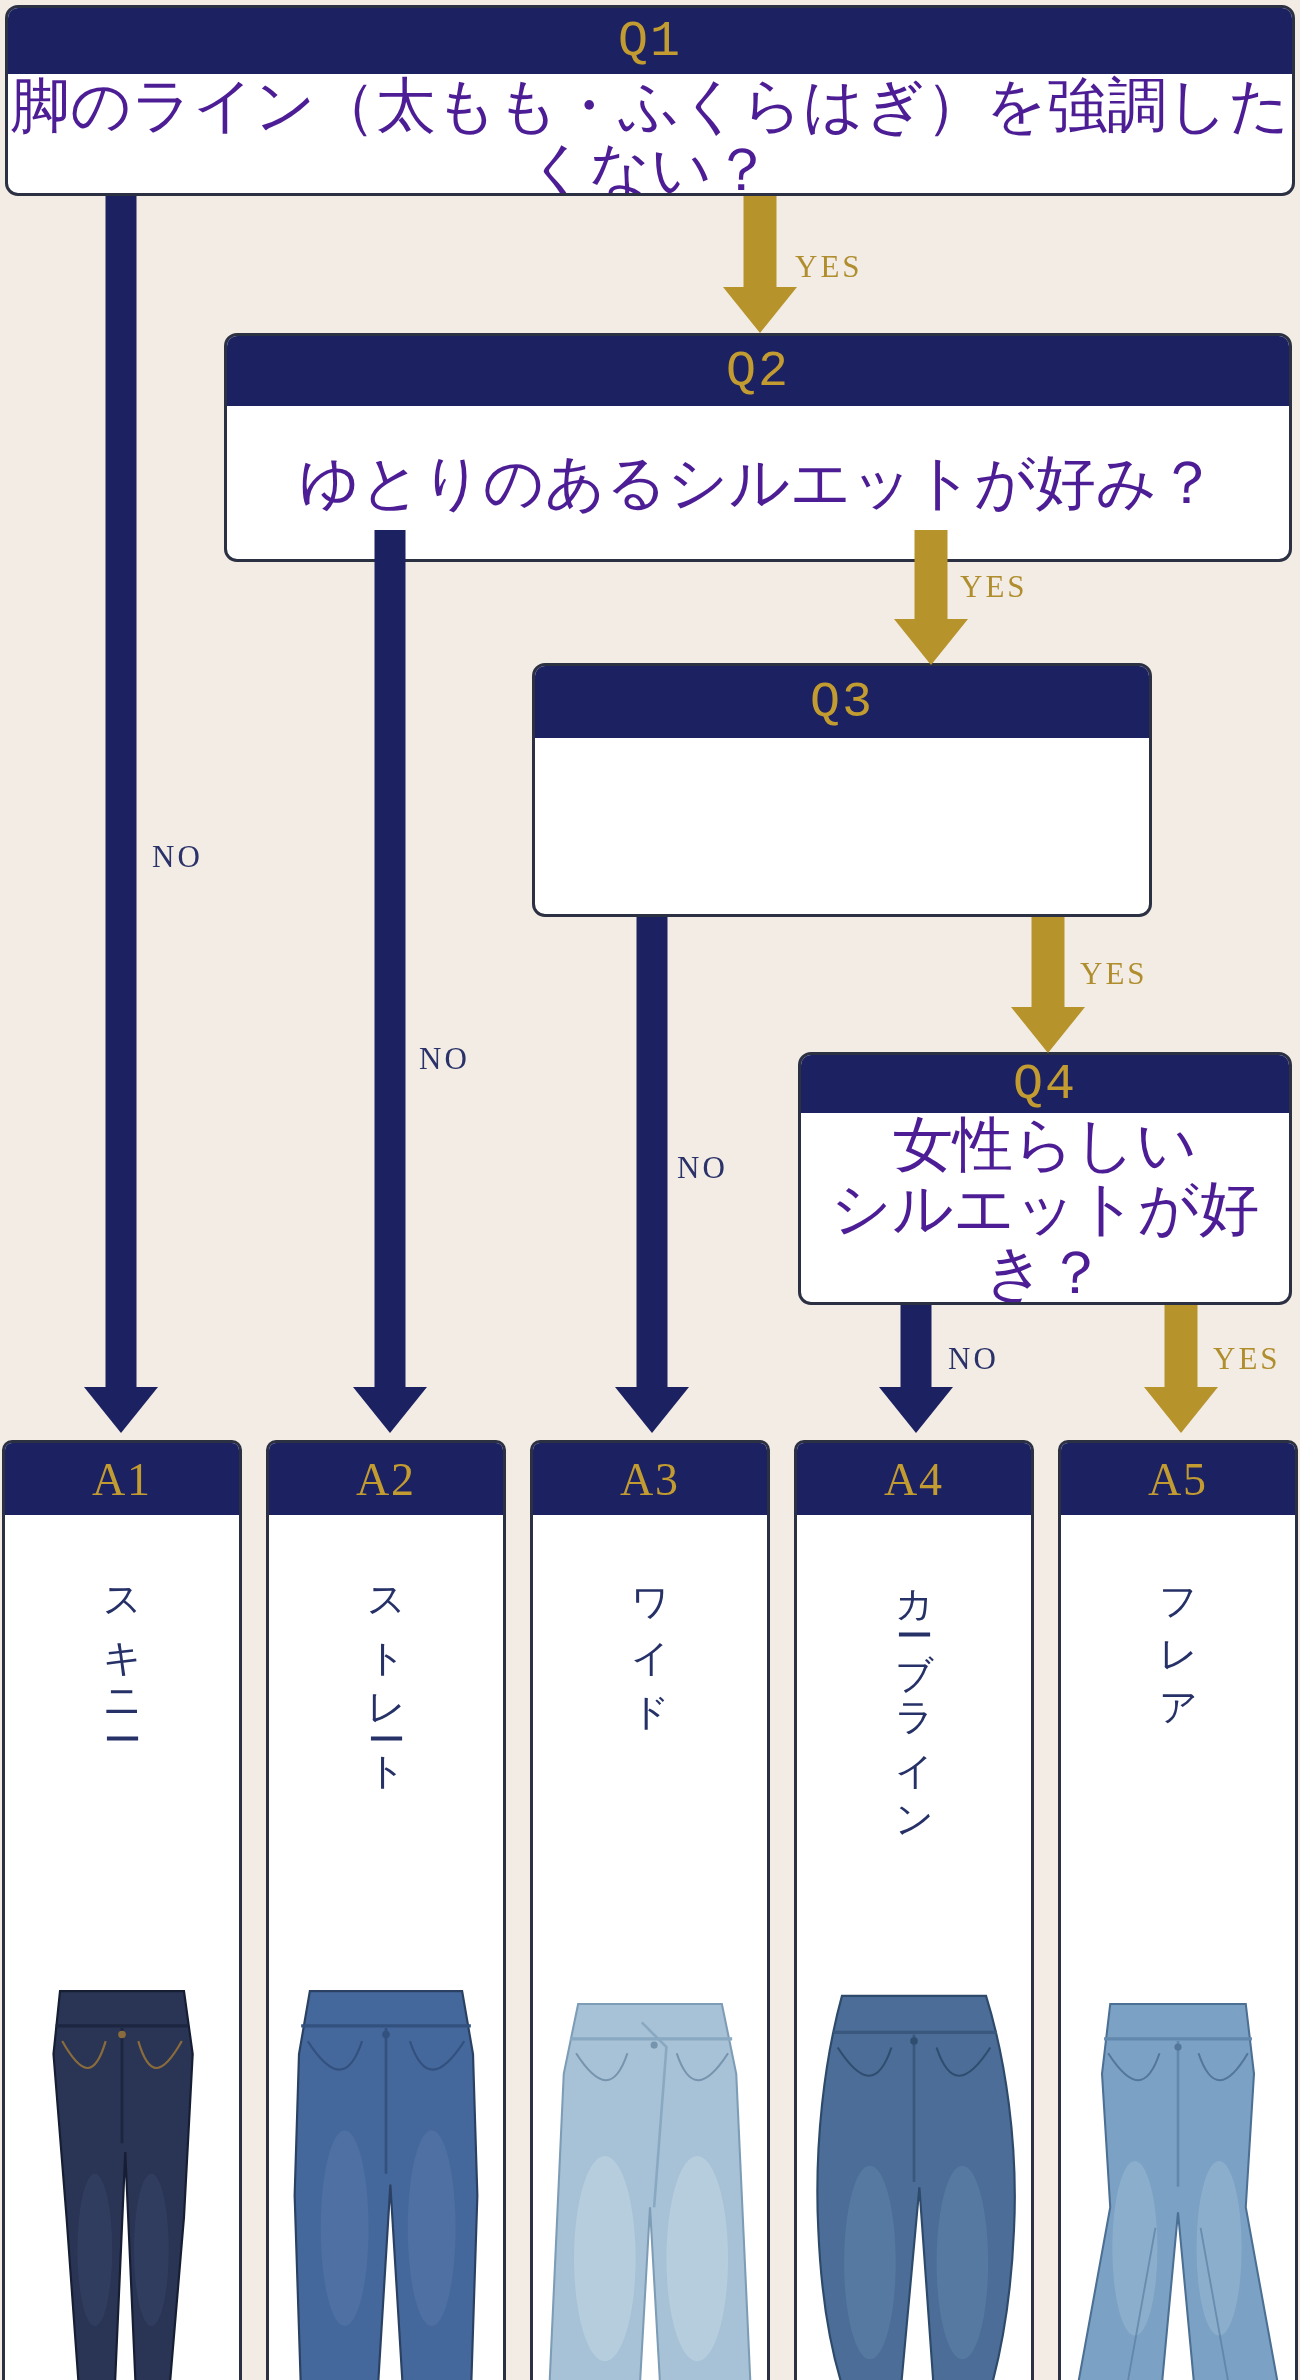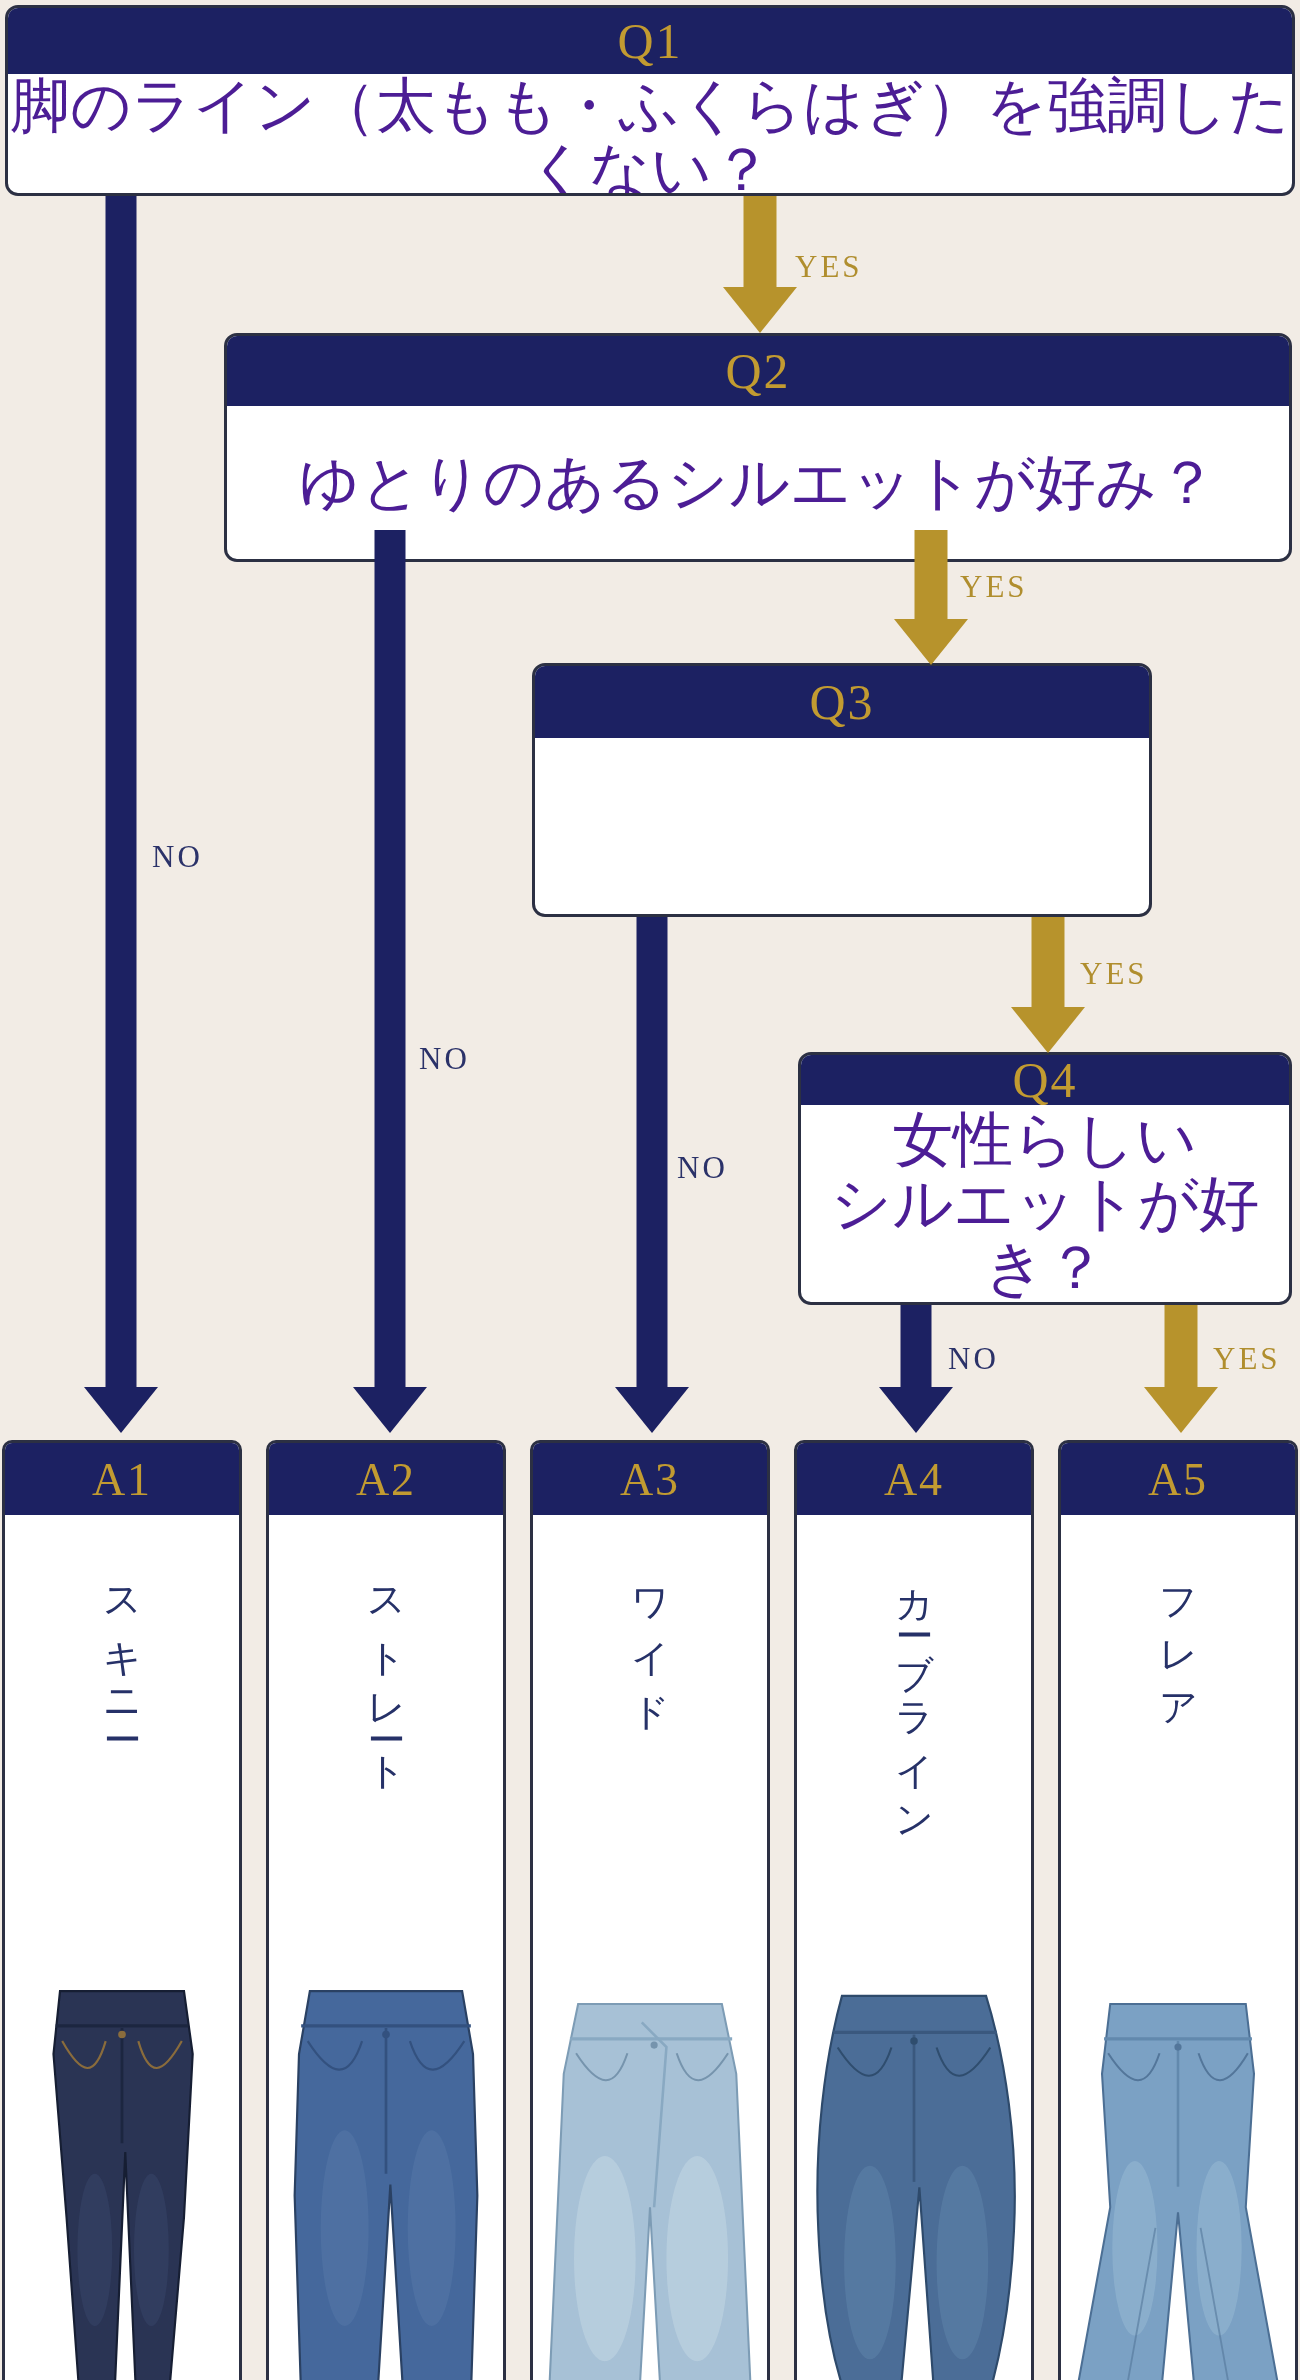--- a/index.html
+++ b/index.html
@@ -3,21 +3,21 @@
 <meta charset="utf-8">
 <style>
   html,body{margin:0;padding:0;}
   body{background:#f2ece5;font-family:"Liberation Sans","DejaVu Sans",sans-serif;}
   .stage{position:relative;width:1300px;height:2380px;background:#f2ece5;overflow:hidden;}
 
   
   .qbox{position:absolute;box-sizing:border-box;background:#ffffff;border:3px solid #2c3043;
         border-radius:13px;overflow:hidden;display:flex;flex-direction:column;}
   .qhead{background:#1c2162;color:#c29b31;display:flex;align-items:center;justify-content:center;
-         font-family:Liberation Serif, serif;font-size:50px;letter-spacing:2px;flex:0 0 auto;}
+         font-family:Liberation Mono, monospace;font-size:50px;letter-spacing:2px;flex:0 0 auto;}
   .qbody{flex:1 1 auto;display:flex;flex-direction:column;align-items:center;justify-content:center;
          color:#4c1d95;font-size:60px;font-weight:500;line-height:64px;text-align:center;}
 
   
   .arrow{position:absolute;width:74px;}
   .arrow .stem{position:absolute;left:50%;transform:translateX(-50%);top:0;bottom:44px;}
   .arrow .head{position:absolute;left:0;bottom:0;width:0;height:0;
                border-left:37px solid transparent;border-right:37px solid transparent;}
   .arrow.gold .stem{width:33px;background:#b7932c;}
   .arrow.gold .head{border-top:46px solid #b7932c;}
@@ -65,21 +65,21 @@
     </div>
   </div>
 
   <div class="qbox" style="left:532px;top:663px;width:620px;height:254px">
     <div class="qhead" style="height:72px">
       <span>Q3</span>
     </div>
   </div>
 
   <div class="qbox" style="left:798px;top:1052px;width:494px;height:253px">
-    <div class="qhead" style="height:50px">
+    <div class="qhead" style="height:58px">
       <span>Q4</span>
     </div>
     <div class="qbody">
       <div>女性らしい</div>
       <div>シルエットが好き？</div>
     </div>
   </div>
 
   <div class="arrow gold" style="left:723px;top:196px;height:137px">
     <div class="stem"></div>

